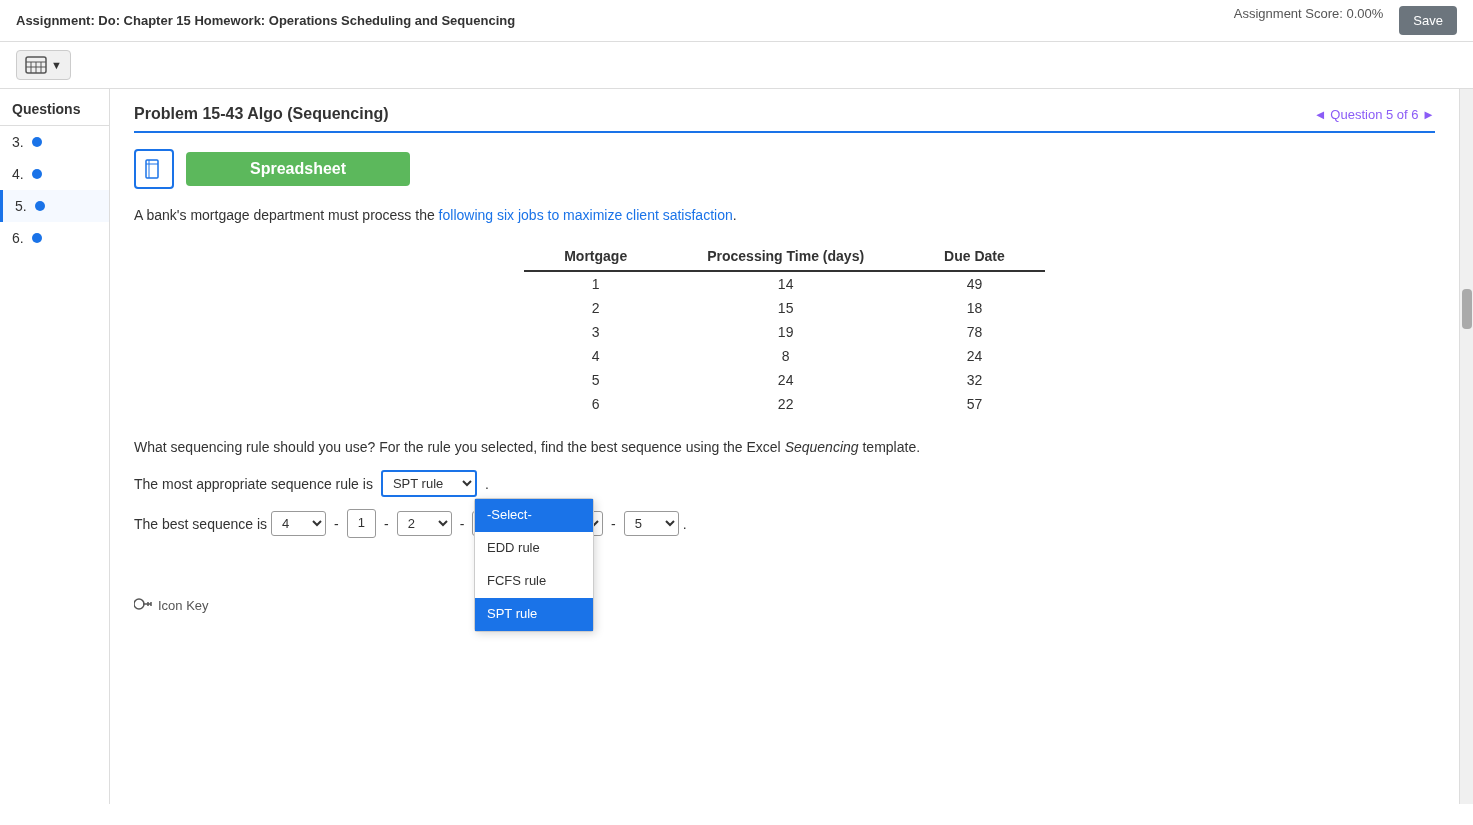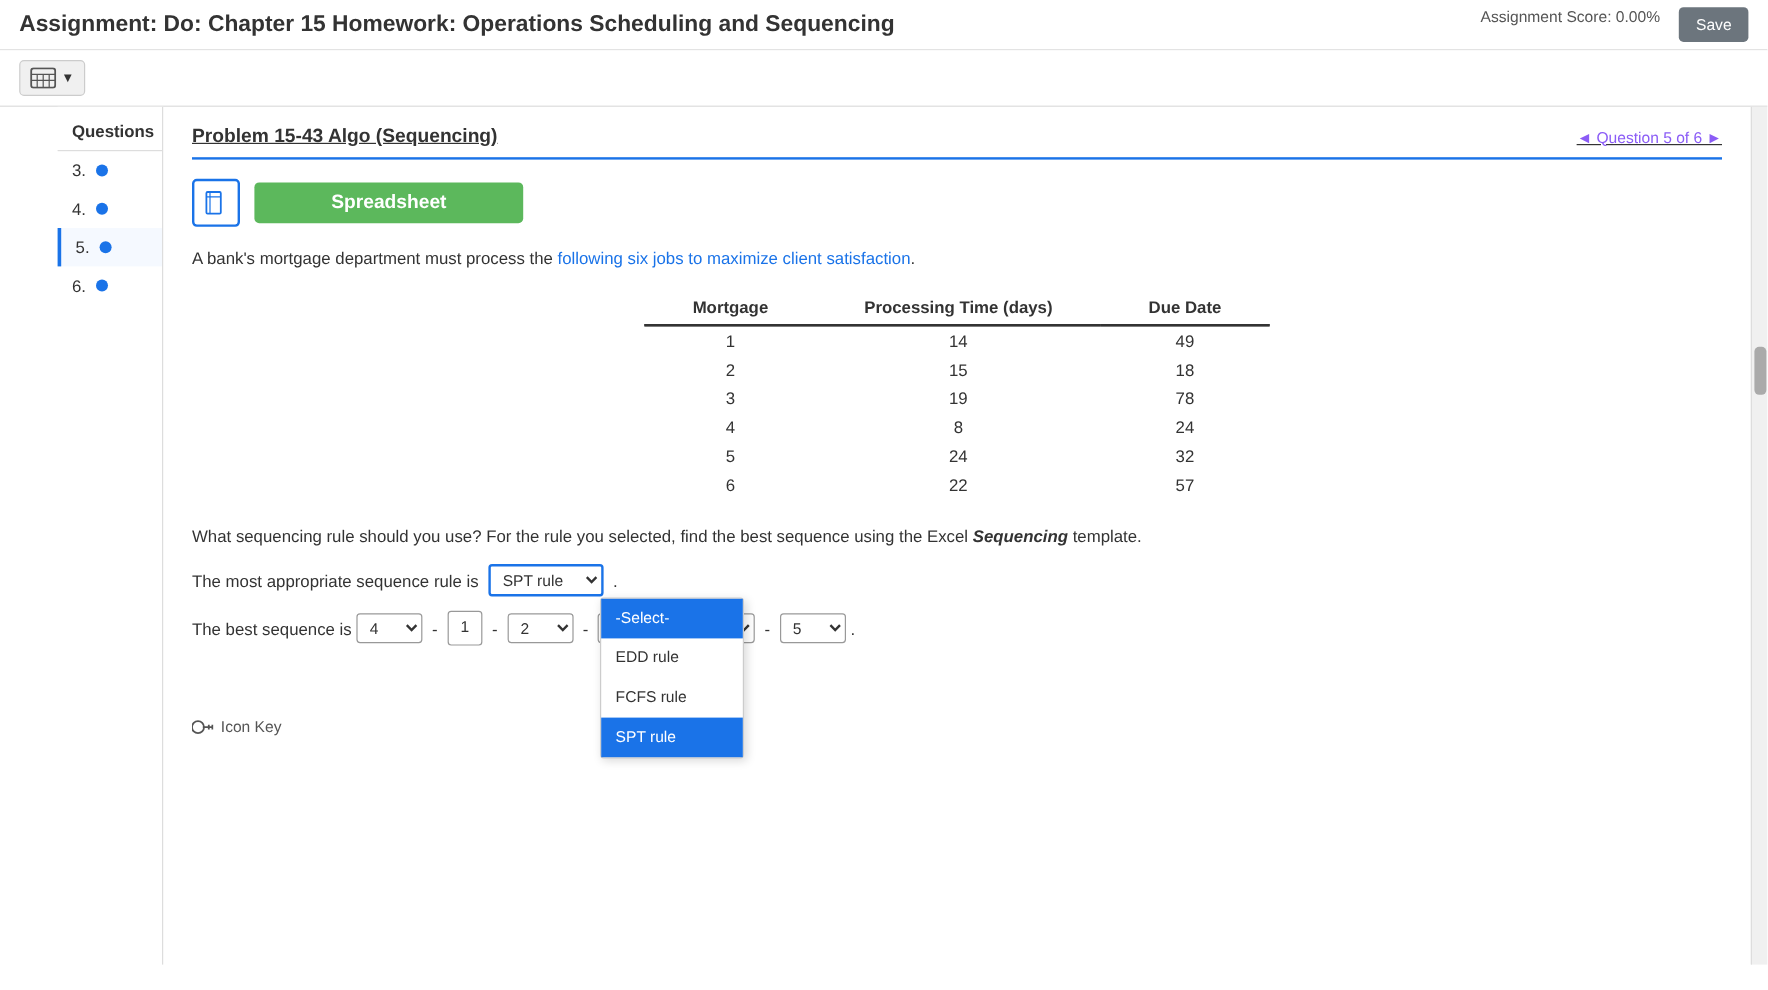--- a/index.html
+++ b/index.html
@@ -7,21 +7,21 @@
 
     
     .top-bar {
       display: flex;
       align-items: center;
       justify-content: space-between;
       padding: 6px 16px;
       border-bottom: 1px solid #ddd;
       background: #fff;
     }
-    .top-bar-left { font-weight: bold; font-size: 19px; color: #333; }
+    .top-bar-left { font-weight: bold; font-size: 13px; color: #333; }
     .top-bar-right { display: flex; align-items: flex-start; gap: 8px; }
     .assignment-score { font-size: 13px; color: #555; margin-right: 8px; }
 
     .btn-save {
       background: #6c757d;
       color: #fff;
       border: none;
       padding: 7px 14px;
       border-radius: 4px;
       cursor: pointer;
@@ -59,26 +59,25 @@
     }
 
     
     .main-layout {
       display: flex;
       height: calc(100vh - 110px);
     }
 
     
     .sidebar {
-      width: 88px;
+      width: 110px;
       border-right: 1px solid #ddd;
       background: #fff;
       padding-top: 4px;
       flex-shrink: 0;
-      margin-left: 48px;
     }
     .sidebar-header {
       font-weight: bold;
       padding: 8px 12px;
       font-size: 14px;
       border-bottom: 1px solid #ddd;
     }
     .sidebar-item {
       display: flex;
       align-items: center;
@@ -111,21 +110,20 @@
     }
 
     
     .problem-header {
       display: flex;
       align-items: center;
       justify-content: space-between;
       border-bottom: 2px solid #1a73e8;
       padding-bottom: 8px;
       margin-bottom: 16px;
-      text-decoration: underline;
     }
     .problem-title {
       font-weight: bold;
       font-size: 16px;
       color: #333;
     }
     .question-nav {
       font-size: 13px;
       color: #8b5cf6;
       cursor: pointer;
@@ -190,21 +188,21 @@
       font-size: 14px;
     }
 
     
     .question-row {
       font-size: 14px;
       margin-bottom: 12px;
       line-height: 1.6;
       color: #333;
     }
-    .question-row em { font-style: italic; font-weight: bold; }
+    .question-row em { font-style: italic; }
 
     
     .inline-select {
       border: 2px solid #1a73e8;
       border-radius: 3px;
       padding: 3px 6px;
       font-size: 13px;
       color: #333;
       background: #fff;
       cursor: pointer;
@@ -241,21 +239,21 @@
       color: #fff;
     }
     .dropdown-popup .dp-item.placeholder-item {
       background: #1a73e8;
       color: #fff;
     }
 
     
     .icon-key {
       display: flex;
-      align-items: center;
+      align-items: flex-start;
       gap: 6px;
       color: #555;
       font-size: 13px;
       margin-top: 20px;
     }
 
     
     .scroll-indicator {
       width: 14px;
       background: #f0f0f0;

